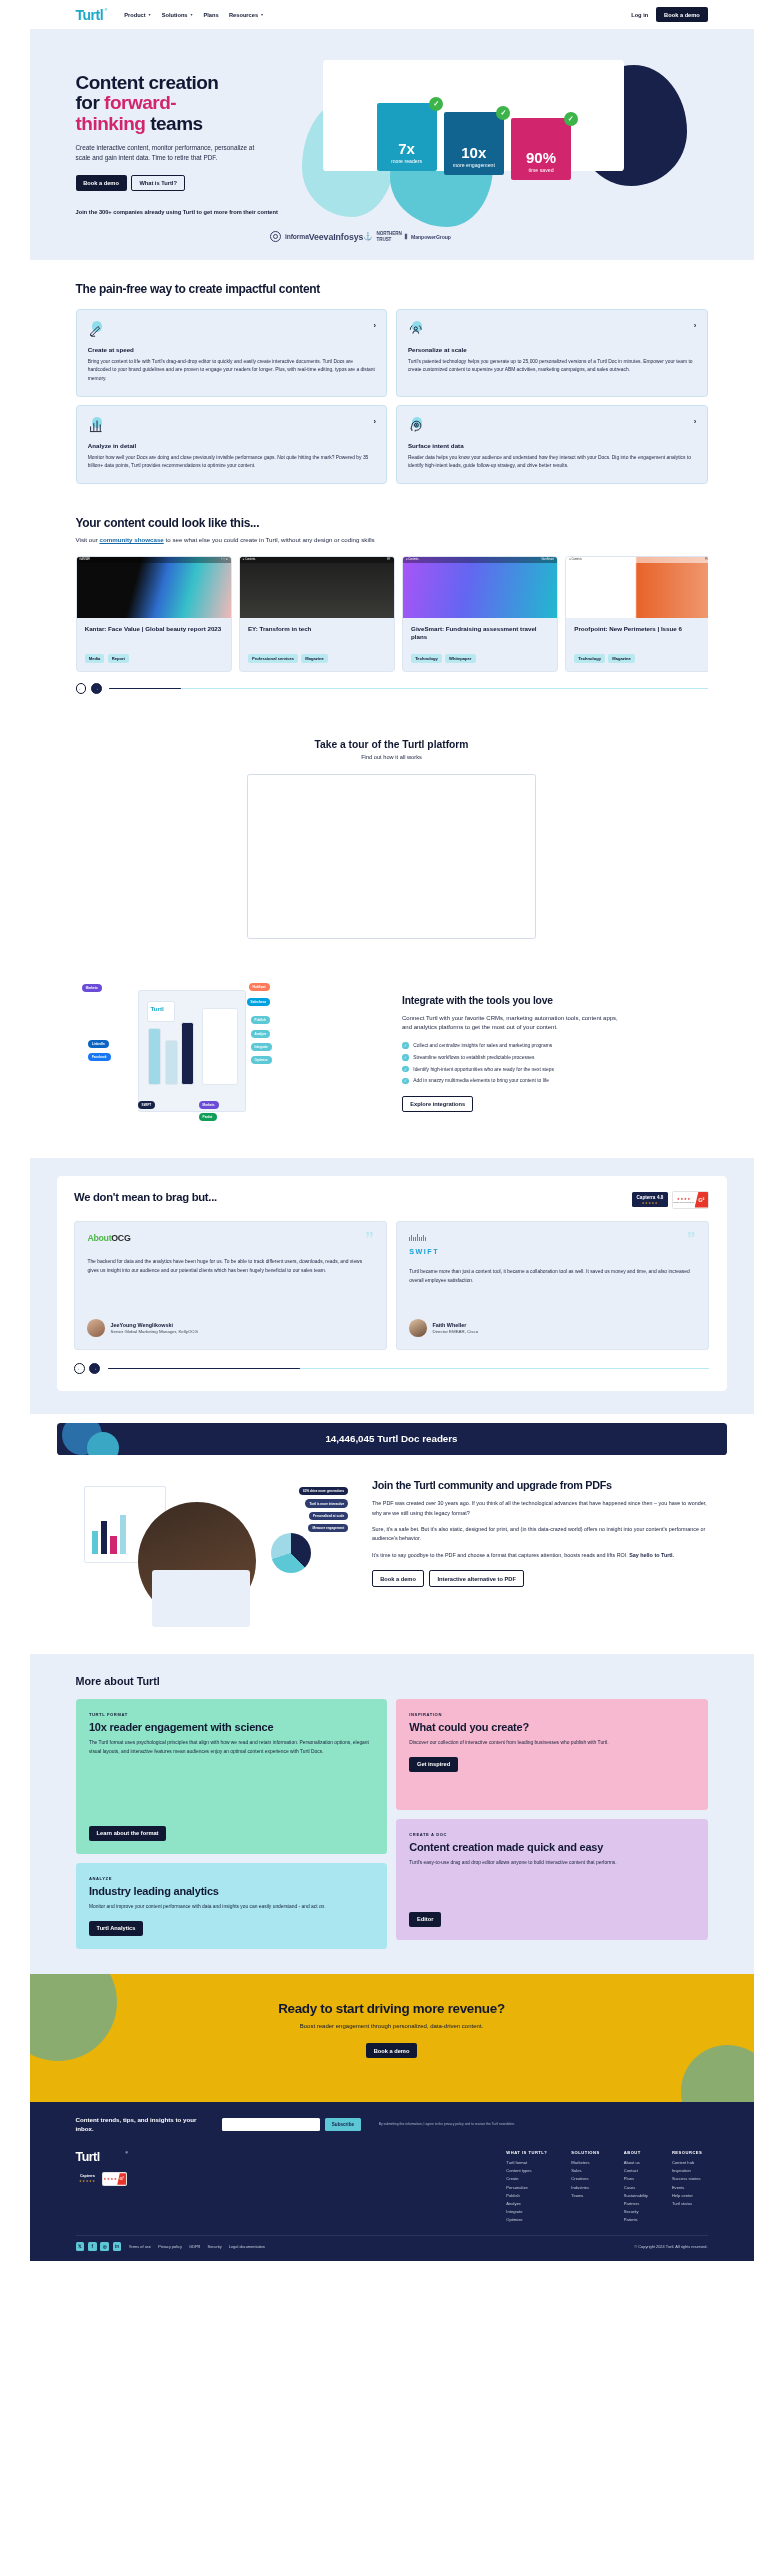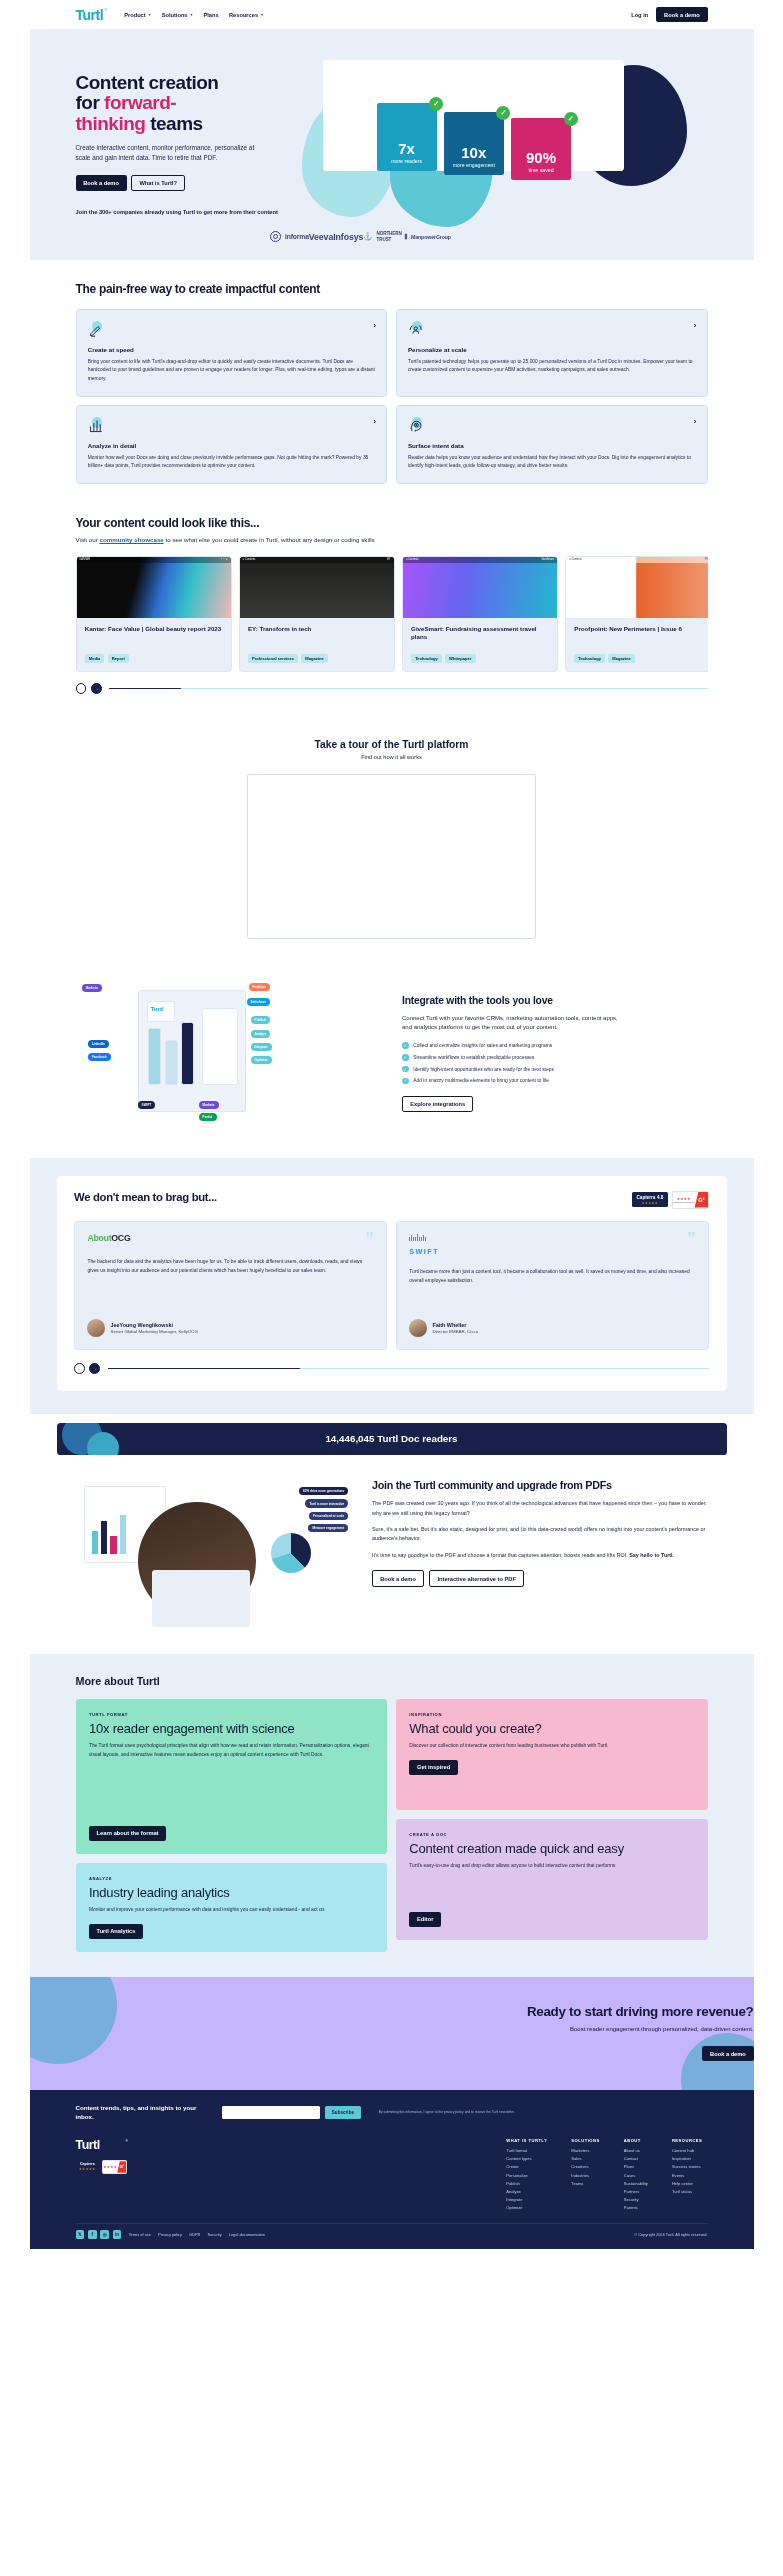--- a/index.html
+++ b/index.html
@@ -142,30 +142,30 @@
   .comm-txt p b{font-weight:700}
   .comm-btns{display:flex;gap:5.2px;margin-top:10.3px}
 
   
   .more{background:#e9eff8;padding:20.6px 46px 25px}
   .more h2{font-size:10.8px;font-weight:700;margin-bottom:12.4px}
   .mgrid{display:grid;grid-template-columns:1fr 1fr;gap:8.8px}
   .mcol{display:flex;flex-direction:column;gap:8.8px}
   .mcard{border-radius:3.6px;padding:12.4px 13.4px 13.4px;display:flex;flex-direction:column}
   .mkicker{font-size:4.1px;font-weight:700;letter-spacing:0.6px;text-transform:uppercase}
-  .mcard h3{font-size:13px;font-weight:400;margin-top:4.6px;letter-spacing:-0.2px}
+  .mcard h3{font-size:11px;font-weight:700;margin-top:4.6px;letter-spacing:-0.2px}
   .mcard p{font-size:4.9px;line-height:1.72;margin-top:5.7px;color:#17213d}
   .mcard .btn{margin-top:auto;align-self:flex-start}
   .m-green{background:#8fe3c6}
   .m-pink{background:#f7b9cf}
   .m-blue{background:#a9e6f0}
   .m-purple{background:#ddc5ee}
 
   
-  .cta{background:#c4b5fd;padding:27px 0 29px;text-align:right;position:relative;overflow:hidden}
+  .cta{background:#eab308;padding:27px 0 44px;text-align:center;position:relative;overflow:hidden}
   .cta .cb{position:absolute;border-radius:50%;background:#3aa7c4;opacity:.55}
   .cta h2{font-size:13.4px;font-weight:700;letter-spacing:-0.3px;position:relative;z-index:2}
   .cta p{font-size:6px;margin-top:6.2px;line-height:1.55;position:relative;z-index:2}
   .cta .btn{margin-top:11.3px;position:relative;z-index:2}
 
   
   .news{background:#17214a;color:#fff;padding:13.4px 46px;display:flex;align-items:center;gap:17.5px}
   .news h4{font-size:6.2px;font-weight:700;line-height:1.45;width:129px}
   .news .nform{display:flex;align-items:center;gap:4.6px}
   .news input{width:98px;height:13.4px;border:none;border-radius:1.5px;padding:0 4.1px;font-size:4.6px;font-family:inherit;background:#fff}

